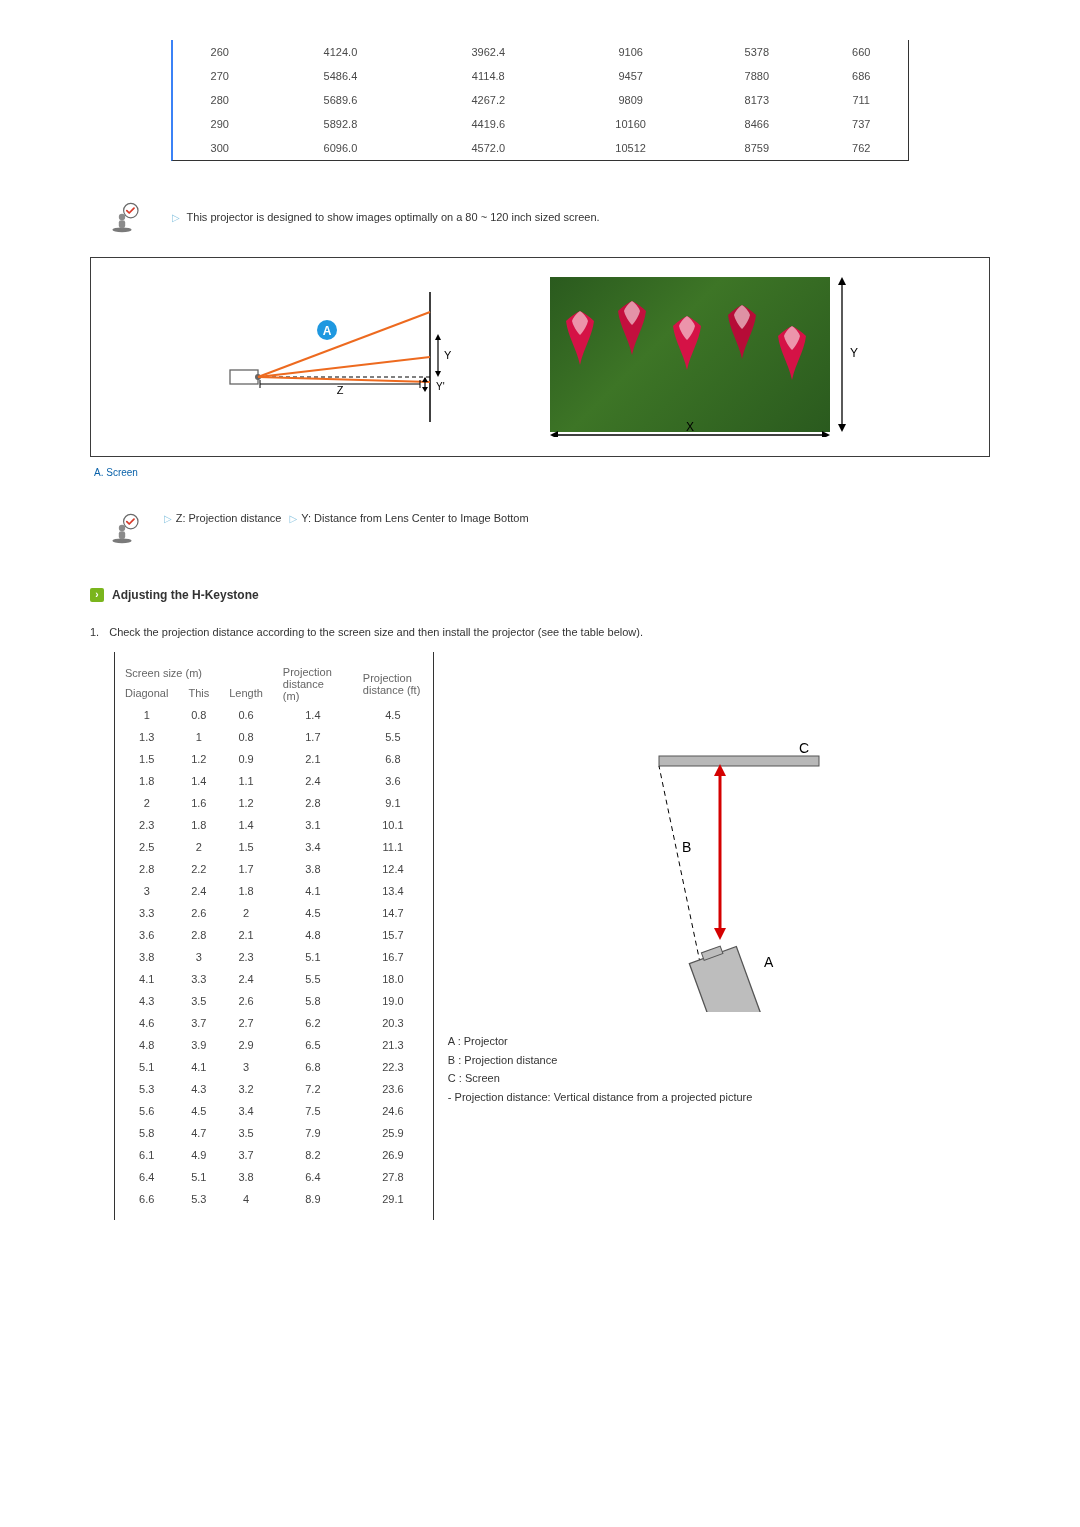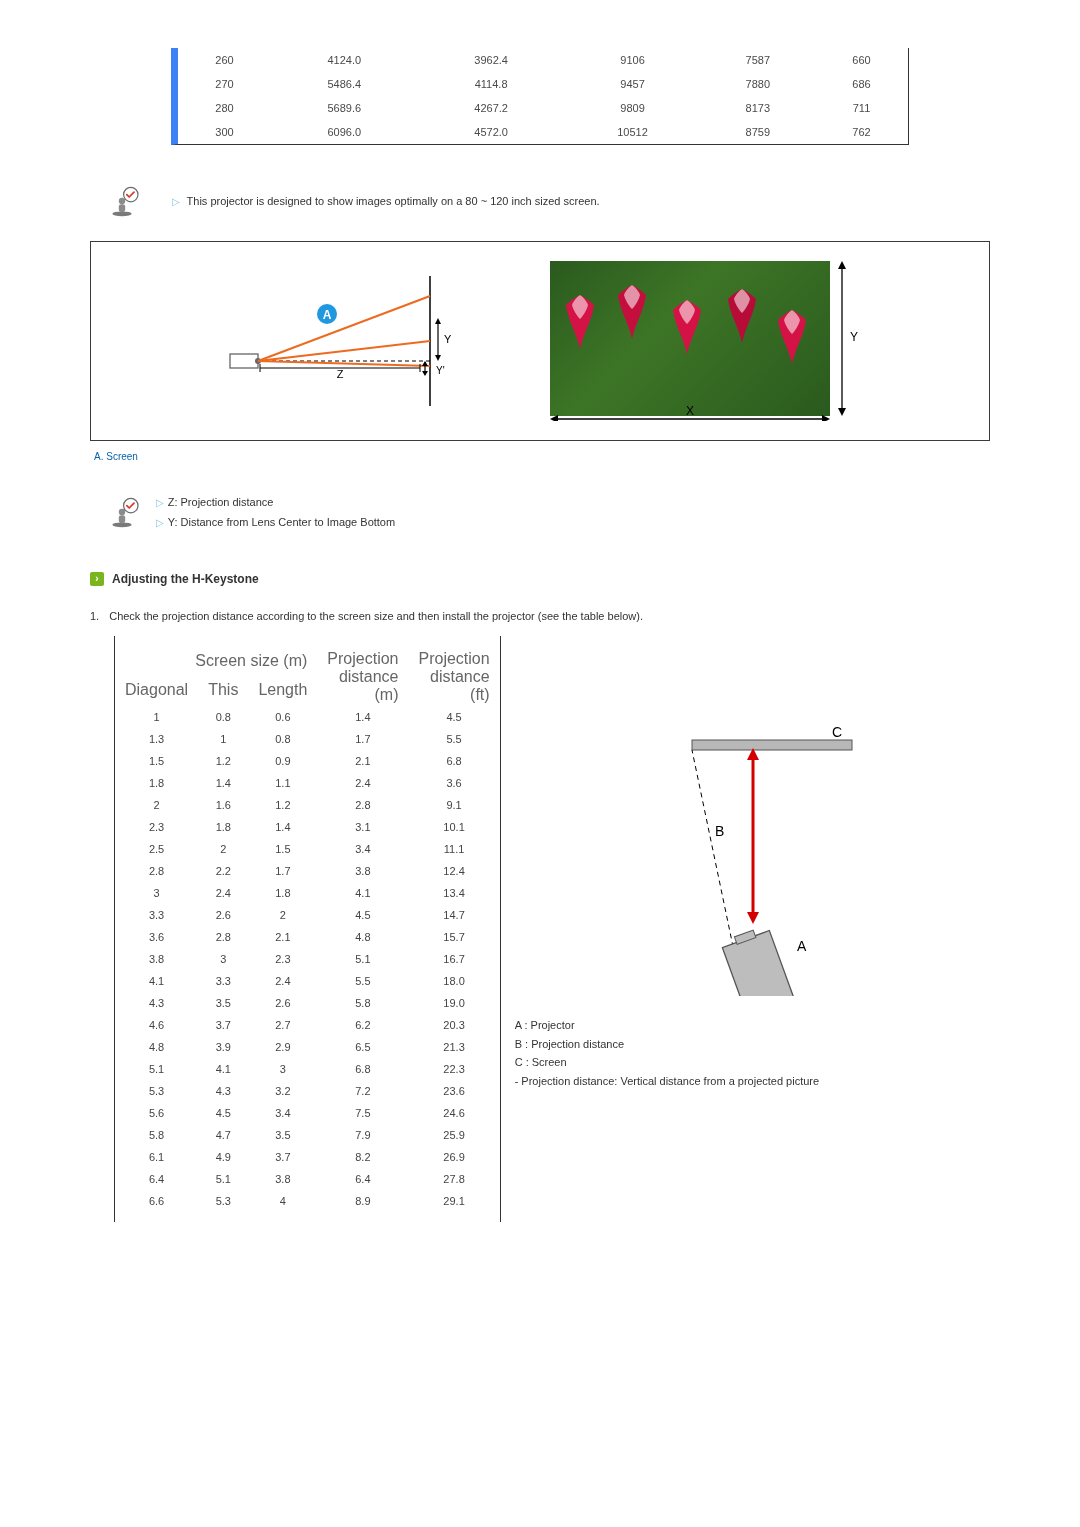--- a/index.html
+++ b/index.html
@@ -9,22 +9,22 @@
     font-family:Verdana, Geneva, Tahoma, sans-serif;
     font-size:11px;
     color:#333;
     background:#fff;
     width:1080px;
   }
 
   
   .top-table{
     width:82%;
-    margin:8px auto 40px auto;
-    border-left:7px solid #3b82f6;
+    margin:0 auto 40px auto;
+    border-left:2px solid #3b82f6;
     border-right:1px solid #333;
     border-bottom:1px solid #333;
   }
   .top-table table{ width:100%; border-collapse:collapse; }
   .top-table td{
     padding:6px 4px;
     text-align:center;
     font-size:11px;
     color:#4a4a4a;
   }
@@ -67,21 +67,21 @@
   .t1{ left:8px;  top:30px; }
   .t2{ left:60px; top:20px; }
   .t3{ left:115px;top:35px; }
   .t4{ left:170px;top:24px; }
   .t5{ left:220px;top:45px; }
   .tulip-arrows{ position:absolute; inset:0; }
 
   .screen-label{ color:#0a62aa; font-size:10px; margin:6px 0 34px 4px; }
 
   .defs-block{ display:flex; gap:14px; margin-left:20px; margin-bottom:44px; }
-  .def-lines{ display:flex; flex-direction:column; gap:8px; font-size:11px; }
+  .def-lines{ display:flex; flex-direction:row; gap:8px; font-size:11px;margin-left:8px; }
 
   
   .section-header{
     display:flex; align-items:center; gap:8px;
     font-size:12px; font-weight:bold; color:#333;
     margin:0 0 24px 0;
   }
   .chev-icon{
     width:14px; height:14px; background:#7ab51d; border-radius:2px;
     display:inline-flex; align-items:center; justify-content:center;
@@ -95,22 +95,22 @@
   .two-col{ display:flex; gap:14px; align-items:flex-start; }
   .dist-table-wrap{
     border-left:1px solid #333;
     border-right:1px solid #333;
     padding:10px 0;
     margin-left:24px;
     flex:0 0 auto;
   }
   .dist-table{ border-collapse:collapse; }
   .dist-table th{
-    font-weight:normal; color:#666; font-size:16px;
-    padding:4px 10px; text-align:right;
+    font-weight:normal; color:#666; font-size:11px;
+    padding:4px 10px; text-align:left;
   }
   .dist-table .group-header th{ padding-bottom:2px; }
   .dist-table td{
     font-size:11px; text-align:center; padding:5px 12px; color:#444;
   }
 
   .right-col{ flex:1; padding-top:90px; }
   .keystone-diagram{ width:230px; height:270px; margin:0 auto 20px auto; }
   .keystone-diagram svg{ width:100%; height:100%; }
   .legend-lines{ font-size:11px; line-height:1.7; color:#333; }
@@ -119,38 +119,46 @@
 <body>
 
 <div class="top-table">
   <table>
     <tbody id="top-rows">
         <tr>
           <td>260</td>
           <td>4124.0</td>
           <td>3962.4</td>
           <td>9106</td>
-          <td>7587</td>
+          <td>5378</td>
           <td>660</td>
         </tr>
         <tr>
           <td>270</td>
           <td>5486.4</td>
           <td>4114.8</td>
           <td>9457</td>
           <td>7880</td>
           <td>686</td>
         </tr>
         <tr>
           <td>280</td>
           <td>5689.6</td>
           <td>4267.2</td>
           <td>9809</td>
           <td>8173</td>
           <td>711</td>
+        </tr>
+        <tr>
+          <td>290</td>
+          <td>5892.8</td>
+          <td>4419.6</td>
+          <td>10160</td>
+          <td>8466</td>
+          <td>737</td>
         </tr>
         <tr>
           <td>300</td>
           <td>6096.0</td>
           <td>4572.0</td>
           <td>10512</td>
           <td>8759</td>
           <td>762</td>
         </tr>
       </tbody>

